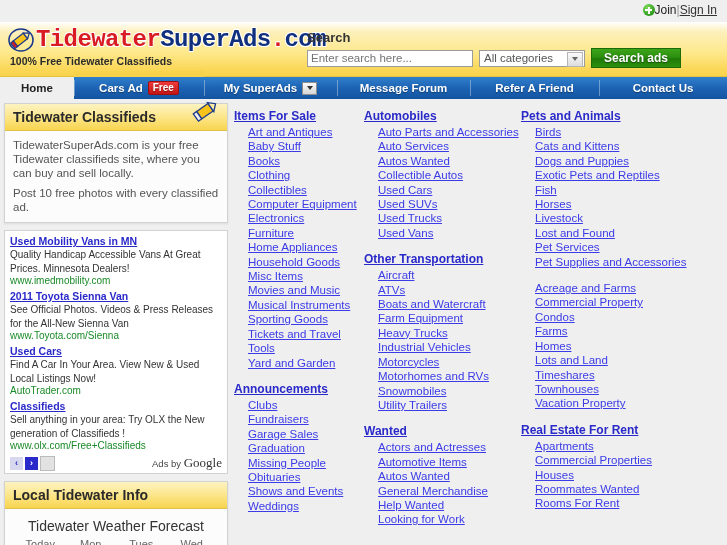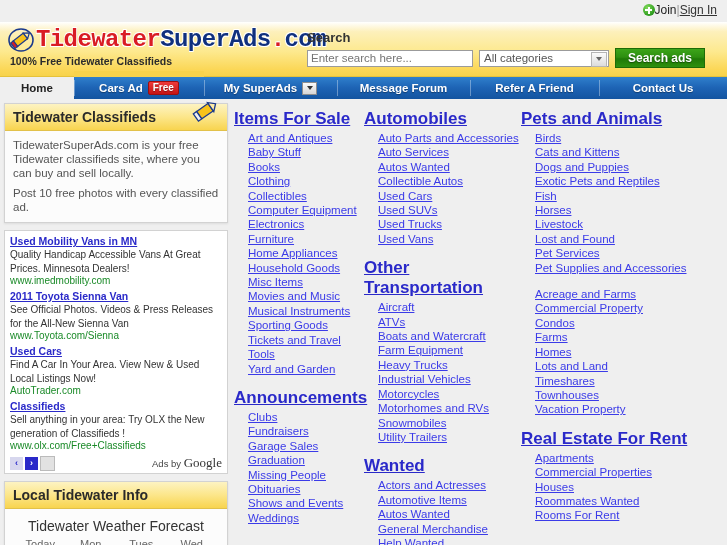--- a/index.html
+++ b/index.html
@@ -36,21 +36,21 @@
   .lt-blue{color:#10307e;text-shadow:0.7px 0.7px 0 #fff,-0.7px -0.7px 0 #fff,0.7px -0.7px 0 #fff,-0.7px 0.7px 0 #fff;}
   .logo-tag{font-size:10.5px;font-weight:bold;color:#2b2b2b;margin-top:2px;margin-left:2px;}
 
   .search-label{position:absolute;left:307px;top:8px;font-size:13px;font-weight:bold;color:#333;}
   .search-row{position:absolute;left:307px;top:26px;display:flex;align-items:center;gap:6px;}
   .search-input{
     width:166px;height:17px;border:1px solid #9b9b9b;background:#fff;
     font-family:"Liberation Sans",sans-serif;font-size:11.5px;color:#777;
     padding:0 3px;box-sizing:border-box;outline:none;}
   .cat-select{
-    width:130px;height:17px;border:1px solid #9b9b9b;background:#fff;
+    width:106px;height:17px;border:1px solid #9b9b9b;background:#fff;
     font-size:11.5px;color:#555;position:relative;box-sizing:border-box;
     display:flex;align-items:center;padding-left:4px;}
   .cat-arrow{position:absolute;right:1px;top:1px;width:14px;height:13px;
     background:linear-gradient(#fbfbfb,#dcdcdc);border:1px solid #b5b5b5;
     display:flex;align-items:center;justify-content:center;}
   .cat-arrow i{display:block;width:0;height:0;border-left:3px solid transparent;
     border-right:3px solid transparent;border-top:4px solid #666;}
   .search-btn{
     height:18px;padding:0 12px;display:flex;align-items:center;justify-content:center;
     background:linear-gradient(to bottom,#3ca419 0%,#2d8f10 45%,#1f7a07 55%,#2e900f 100%);
@@ -122,21 +122,21 @@
   .wx-row{display:flex;justify-content:space-between;padding:0 2px;}
   .wx-day{flex:1 1 0;text-align:center;}
   .wx-name{font-size:11px;color:#666;margin-bottom:2px;}
 
   
   .cat-col{padding:0 6px;box-sizing:border-box;}
   .col1{width:130px;}
   .col2{width:157px;}
   .col3{width:212px;}
   .cat-group{margin-bottom:12px;}
-  .cat-head{color:#2a29c9;font-size:17px;font-weight:bold;text-decoration:underline;
+  .cat-head{color:#2a29c9;font-size:12px;font-weight:bold;text-decoration:underline;
       display:block;margin-bottom:2px;cursor:pointer;}
   .cat-link{display:block;color:#3b3be8;font-size:11.5px;line-height:14.4px;
       text-decoration:underline;margin-left:14px;cursor:pointer;white-space:nowrap;}
 </style>
 </head>
 <body>
 
 <div class="topbar">
   <div class="topbar-right">
     <span class="join-icon"></span>

